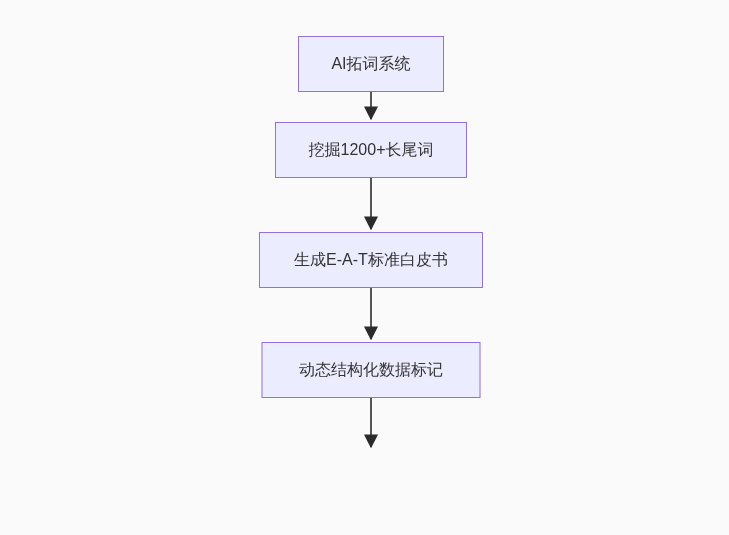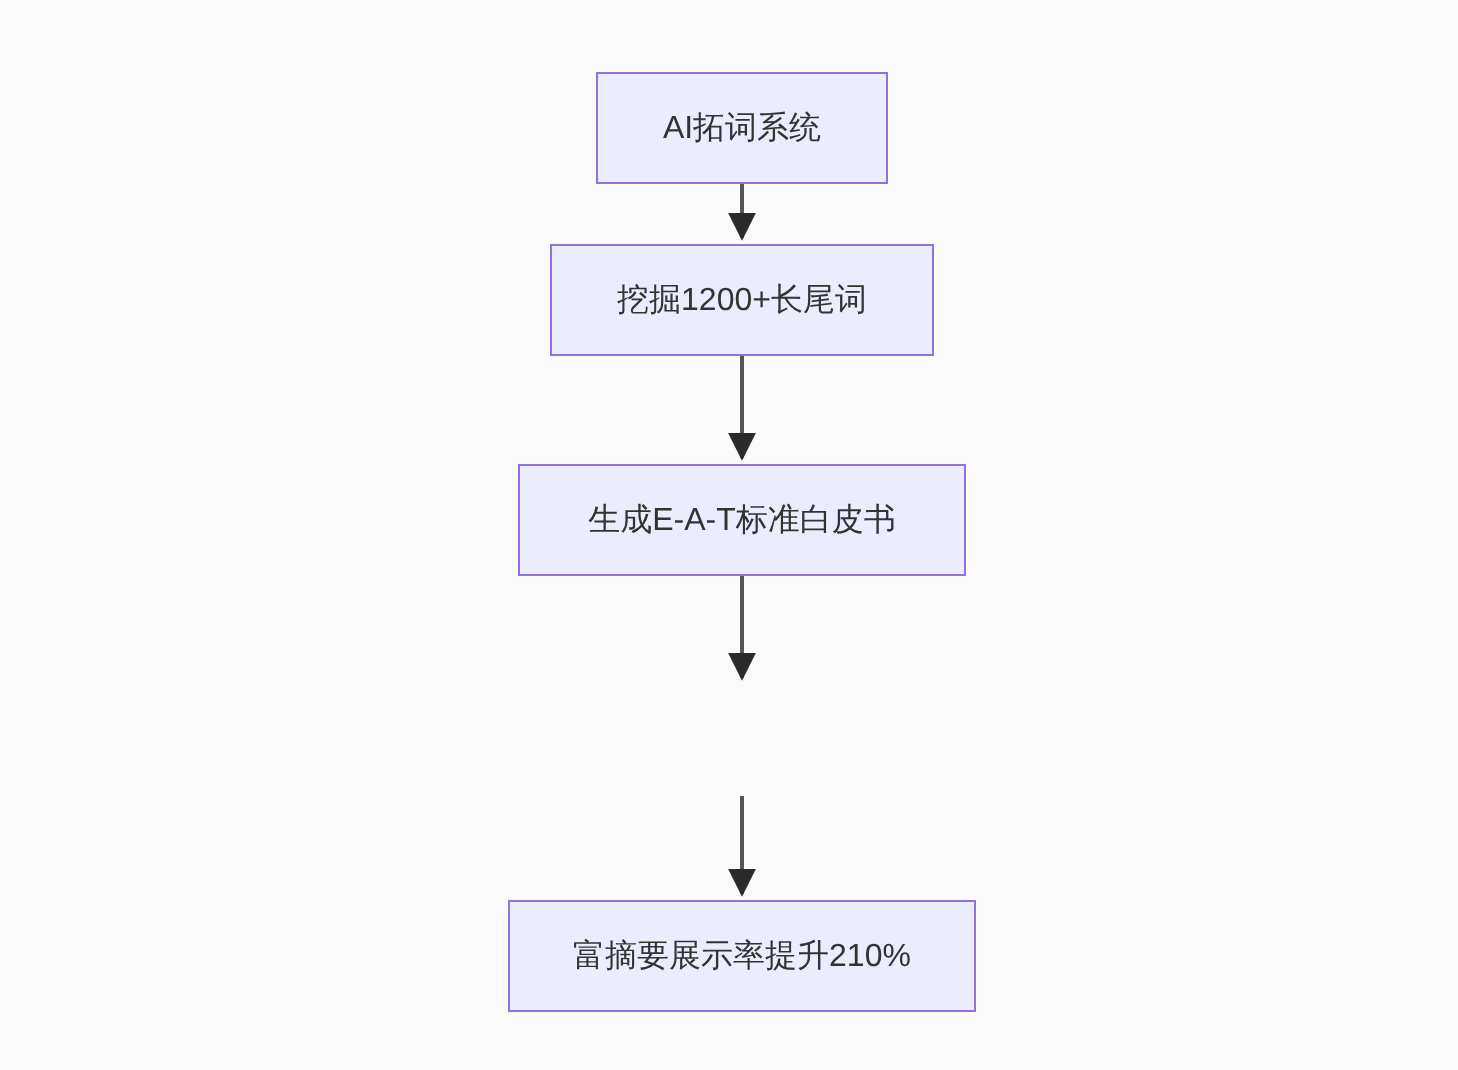--- a/index.html
+++ b/index.html
@@ -62,18 +62,18 @@
   </div>
 
   <div class="node" style="top: 122px; min-width: 192px; text-align: center;">
     <span>挖掘1200+长尾词</span>
   </div>
 
   <div class="node" style="top: 232px; min-width: 224px;">
     <span>生成E-A-T标准白皮书</span>
   </div>
 
+  <div class="node" style="top: 342px; min-width: 219px;">
+    <span>动态结构化数据标记</span>
+  </div>
 
-  <div class="node" style="top: 450px; min-width: 234px;">
-    <span>富摘要展示率提升210%</span>
-  </div>
 
 </div>
 
 </body></html>

